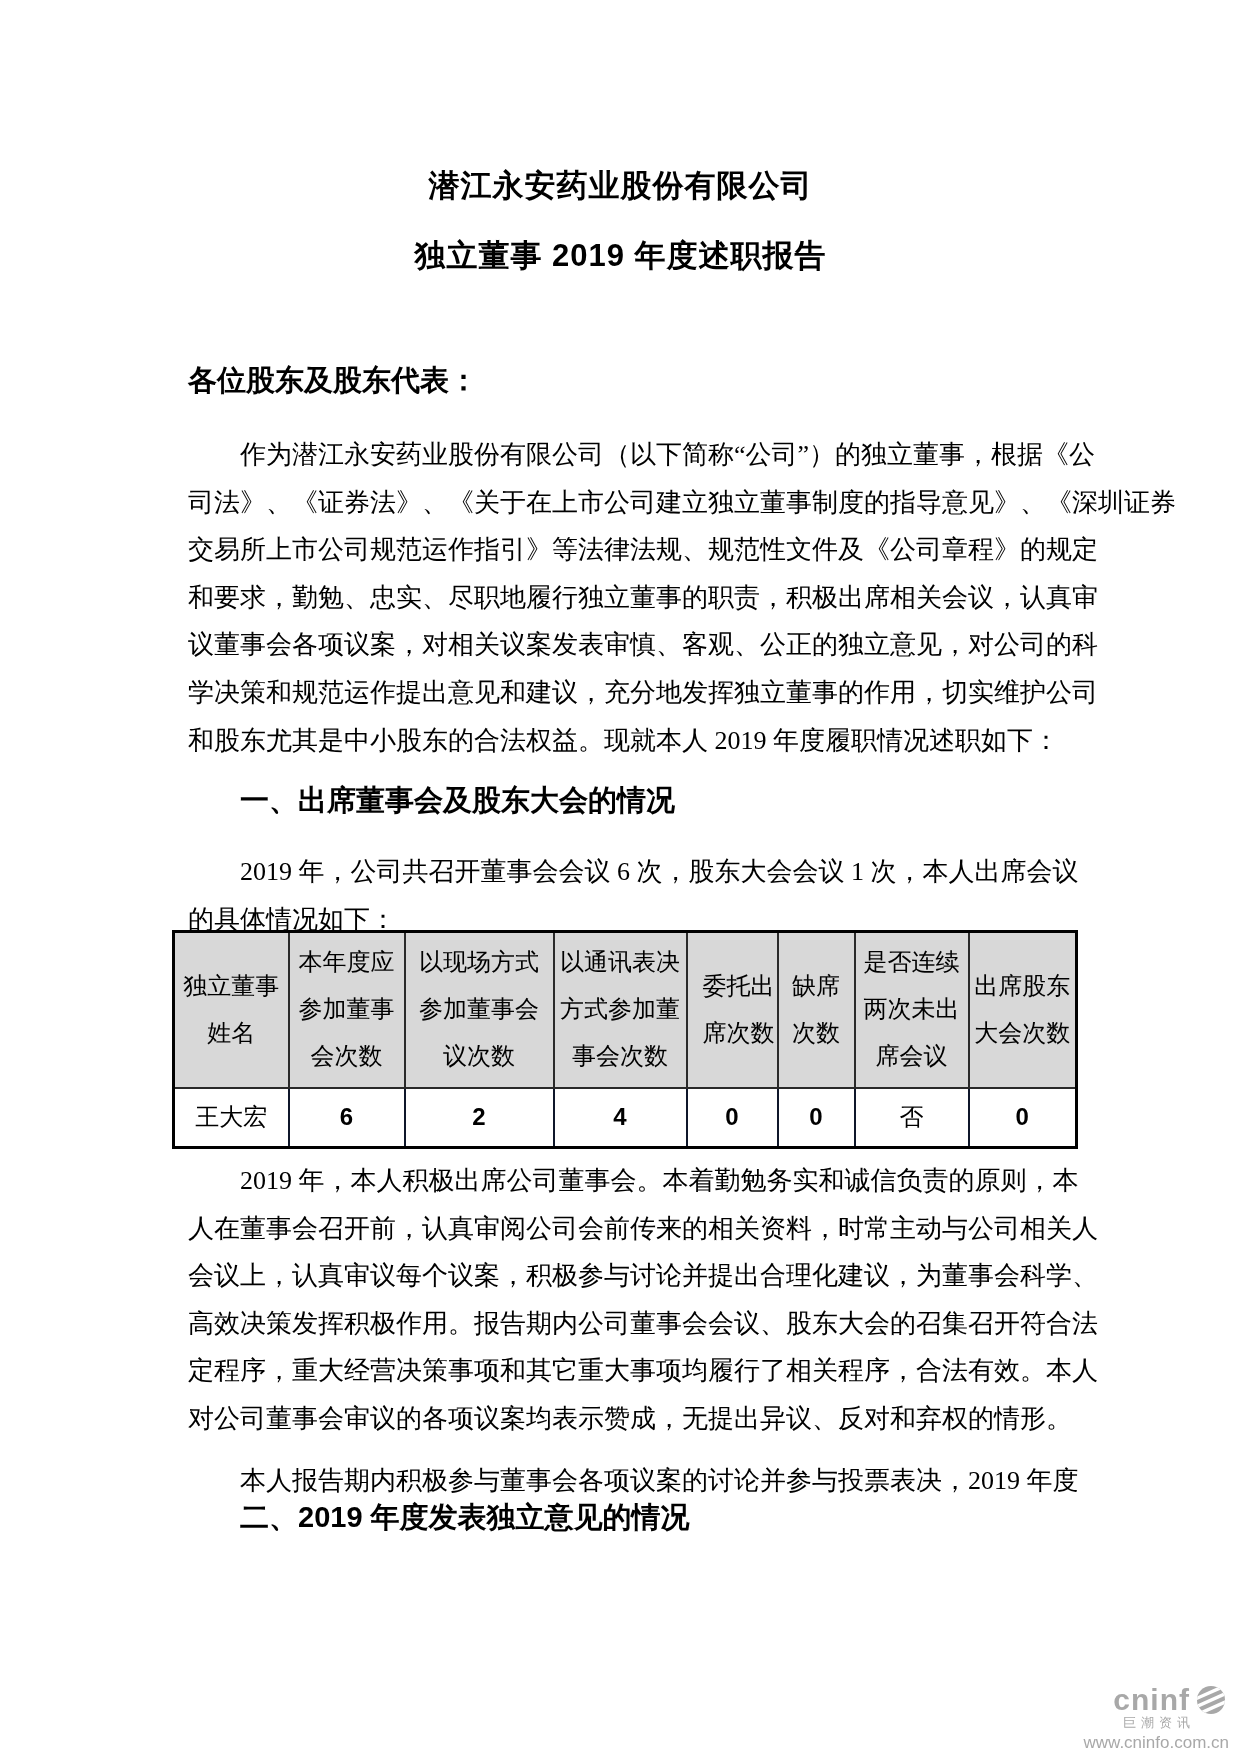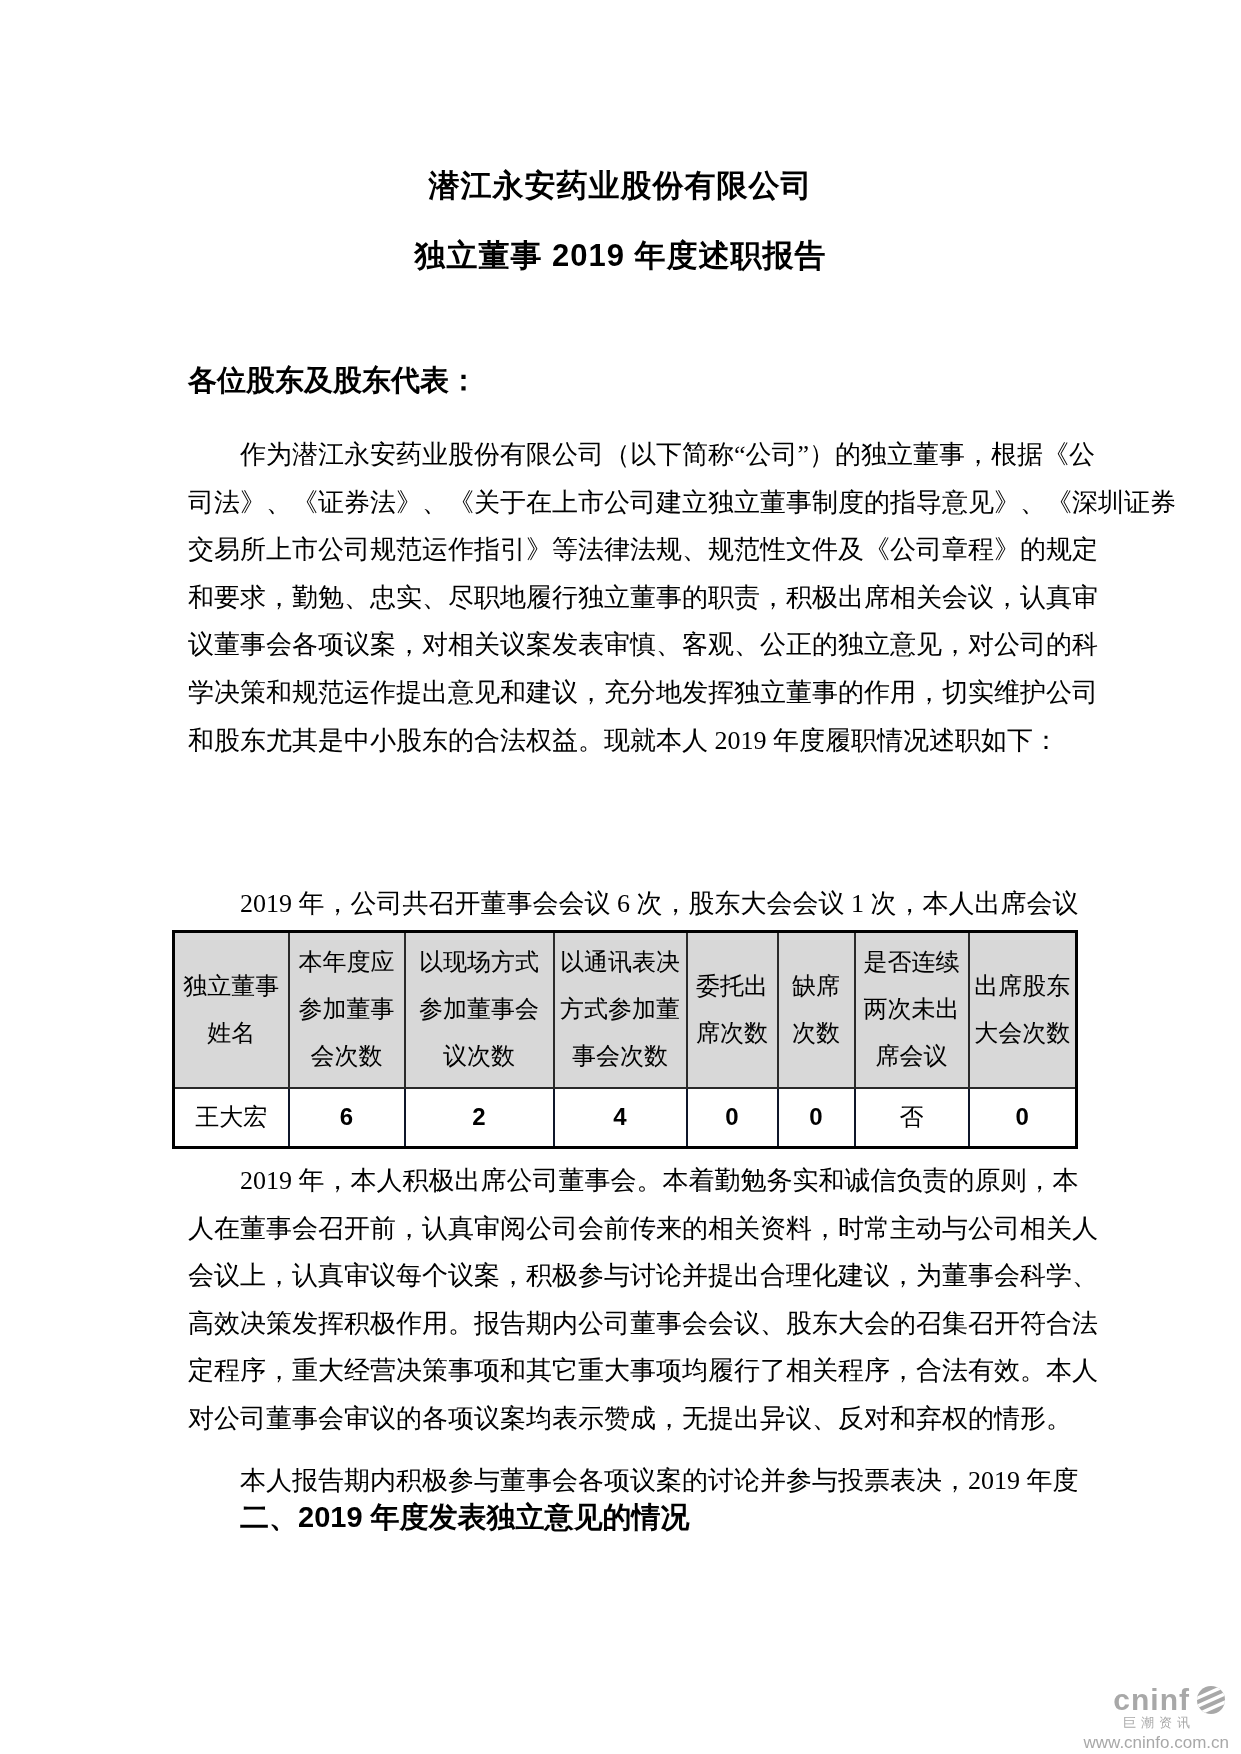--- a/index.html
+++ b/index.html
@@ -18,21 +18,21 @@
   #title2 { top:226px; }
   .greeting {
     position:absolute; left:188px; top:349px;
     font-family:"Liberation Sans","DejaVu Sans",sans-serif;
     font-weight:bold; font-size:29px; line-height:47.6px;
   }
   .para { position:absolute; left:188px; width:890px; font-size:26px; }
   .para .line { height:47.6px; line-height:47.6px; white-space:nowrap; }
   .para .line:first-child { text-indent:52px; }
   #para1 { top:423px; }
-  #para2 { top:872px; }
+  #para2 { top:840px; }
   #para3 { top:1149px; }
   #para4 { top:1449px; }
   .section-heading {
     position:absolute; left:188px; width:890px;
     font-family:"Liberation Sans","DejaVu Sans",sans-serif;
     font-weight:bold; font-size:29px; line-height:47.6px;
     text-indent:52px; white-space:nowrap;
   }
   #heading1 { top:769px; }
   #heading2 { top:1486px; }
@@ -79,20 +79,21 @@
   <div class="para" id="para1">
       <div class="line">作为潜江永安药业股份有限公司（以下简称“公司”）的独立董事，根据《公</div>
       <div class="line">司法》、《证券法》、《关于在上市公司建立独立董事制度的指导意见》、《深圳证券</div>
       <div class="line">交易所上市公司规范运作指引》等法律法规、规范性文件及《公司章程》的规定</div>
       <div class="line">和要求，勤勉、忠实、尽职地履行独立董事的职责，积极出席相关会议，认真审</div>
       <div class="line">议董事会各项议案，对相关议案发表审慎、客观、公正的独立意见，对公司的科</div>
       <div class="line">学决策和规范运作提出意见和建议，充分地发挥独立董事的作用，切实维护公司</div>
       <div class="line">和股东尤其是中小股东的合法权益。现就本人 2019 年度履职情况述职如下：</div>
     </div>
 
+  <div class="section-heading" id="heading1">一、出席董事会及股东大会的情况</div>
 
   <div class="para" id="para2">
       <div class="line">2019 年，公司共召开董事会会议 6 次，股东大会会议 1 次，本人出席会议</div>
       <div class="line">的具体情况如下：</div>
     </div>
 
   <table class="att-table">
     <colgroup>
         <col style="width: 115px;">
         <col style="width: 116px;">
@@ -109,21 +110,21 @@
 姓名</th>
           <th style="background: rgb(216, 216, 216);">本年度应
 参加董事
 会次数</th>
           <th style="background: rgb(216, 216, 216);">以现场方式
 参加董事会
 议次数</th>
           <th style="background: rgb(216, 216, 216);">以通讯表决
 方式参加董
 事会次数</th>
-          <th style="background: rgb(216, 216, 216);">委托出
+          <th style="background: rgb(216, 216, 216); text-align: right;">委托出
 席次数</th>
           <th style="background: rgb(216, 216, 216);">缺席
 次数</th>
           <th style="background: rgb(216, 216, 216);">是否连续
 两次未出
 席会议</th>
           <th style="background: rgb(216, 216, 216);">出席股东
 大会次数</th>
         </tr>
       </thead>

